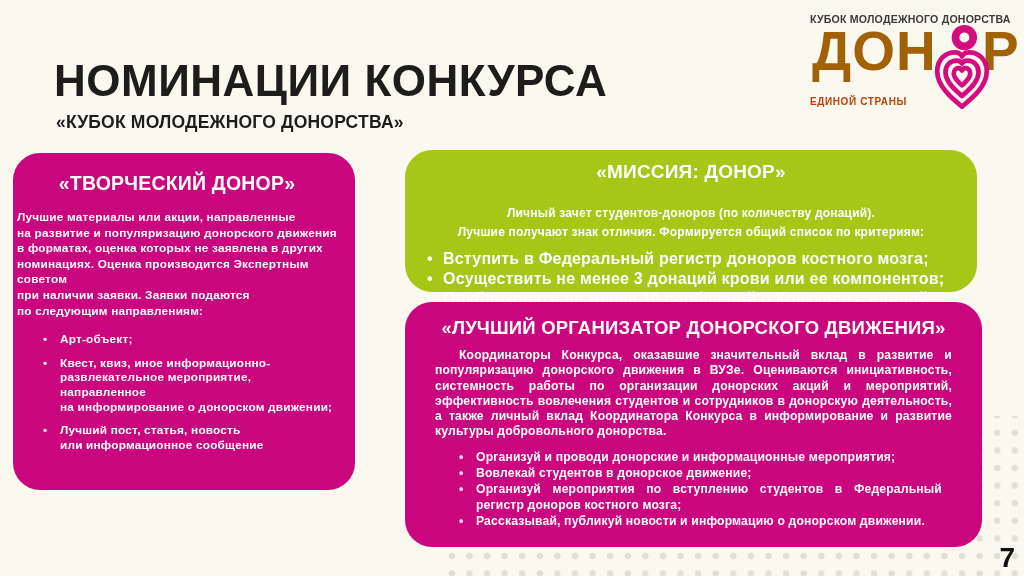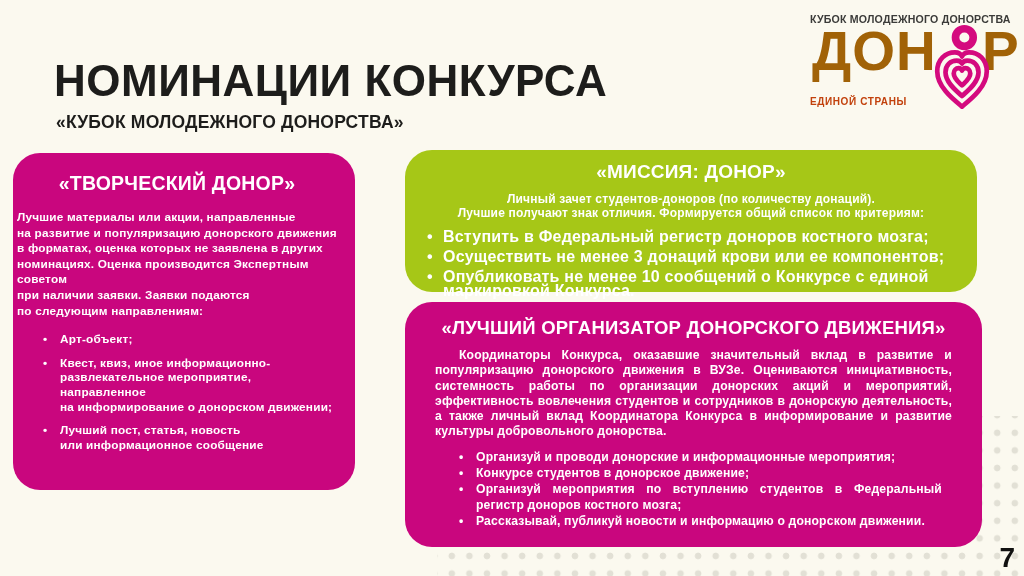--- a/index.html
+++ b/index.html
@@ -85,22 +85,22 @@
     font-size:11.8px;line-height:14.6px;letter-spacing:.2px;
   }
 
   
   .card-mission{
     left:405px;top:150px;width:572px;height:142px;background:#a6c717;
     padding:11px 22px 0 22px;
   }
   .card-mission .card-title{font-size:19px;}
   .card-mission .card-body{
-    margin-top:9px;text-align:center;
-    font-size:12px;line-height:14px;letter-spacing:.2px;
+    margin-top:21px;text-align:center;
+    font-size:12px;line-height:19px;letter-spacing:.2px;
   }
   .card-mission .bullets{margin:10px 0 0 0;}
   .card-mission .bullets li{
     padding-left:16px;margin-bottom:6px;
     font-size:16px;line-height:14px;letter-spacing:.2px;
   }
 
   
   .card-organizer{
     left:405px;top:302px;width:577px;height:245px;background:#c9067e;
@@ -177,21 +177,21 @@
       <li>Осуществить не менее 3 донаций крови или ее компонентов;</li>
       <li>Опубликовать не менее 10 сообщений о Конкурсе с единой маркировкой Конкурса.</li>
     </ul>
   </div>
 
   <div class="card card-organizer">
     <div class="card-title">«ЛУЧШИЙ ОРГАНИЗАТОР ДОНОРСКОГО ДВИЖЕНИЯ»</div>
     <div class="card-body">Координаторы Конкурса, оказавшие значительный вклад в развитие и популяризацию донорского движения в ВУЗе. Оцениваются инициативность, системность работы по организации донорских акций и мероприятий, эффективность вовлечения студентов и сотрудников в донорскую деятельность, а также личный вклад Координатора Конкурса в информирование и развитие культуры добровольного донорства.</div>
     <ul class="bullets">
       <li>Организуй и проводи донорские и информационные мероприятия;</li>
-      <li>Конкурсе студентов в донорское движение;</li>
+      <li>Вовлекай студентов в донорское движение;</li>
       <li>Организуй мероприятия по вступлению студентов в Федеральный регистр доноров костного мозга;</li>
       <li>Рассказывай, публикуй новости и информацию о донорском движении.</li>
     </ul>
   </div>
 
   <div class="page-number">7</div>
 
 </div>
 
 </body></html>

